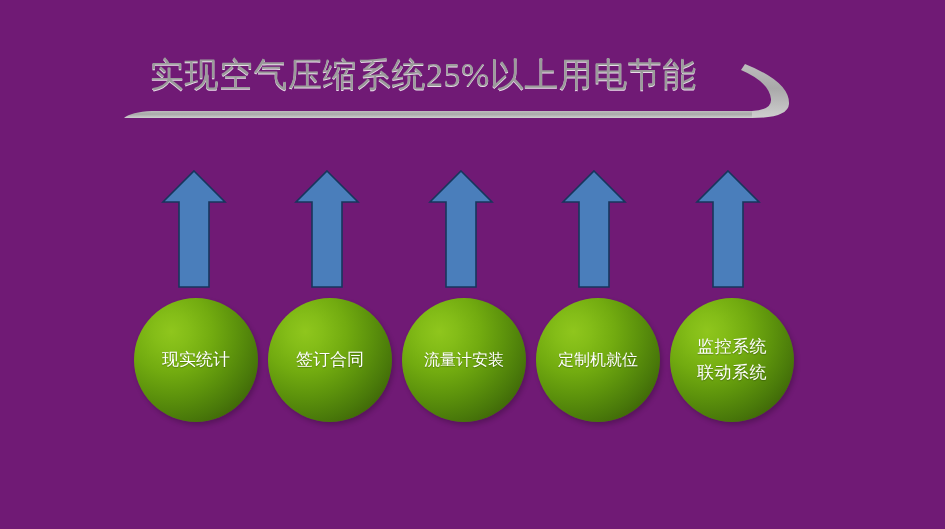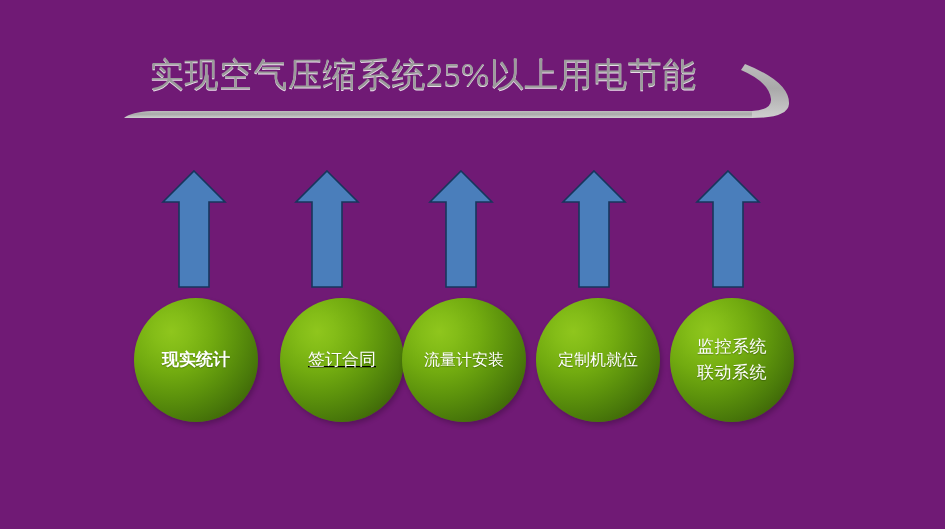--- a/index.html
+++ b/index.html
@@ -180,25 +180,25 @@
     <div class="arrow" id="arrow-4" style="left: 694px;">
       <svg viewBox="0 0 68 122" preserveAspectRatio="none">
         <path d="M 34 3 L 65 34 L 49 34 L 49 119 L 19 119 L 19 34 L 3 34 Z" fill="#4a7ebb" stroke="#17365d" stroke-width="1.6" stroke-linejoin="miter"></path>
       </svg>
     </div>
 
   </div>
 
   <div class="circle-row">
 
-    <div class="node" id="node-0" style="left: 134px; font-weight: bold;">
+    <div class="node" id="node-0" style="left: 134px;">
       <span class="node-label">现实统计</span>
     </div>
 
-    <div class="node" id="node-1" style="left: 280px; text-decoration: underline;">
+    <div class="node" id="node-1" style="left: 268px;">
       <span class="node-label">签订合同</span>
     </div>
 
     <div class="node" id="node-2" style="left: 402px; align-items: center;">
       <span class="node-label small">流量计安装</span>
     </div>
 
     <div class="node" id="node-3" style="left: 536px;">
       <span class="node-label small">定制机就位</span>
     </div>

